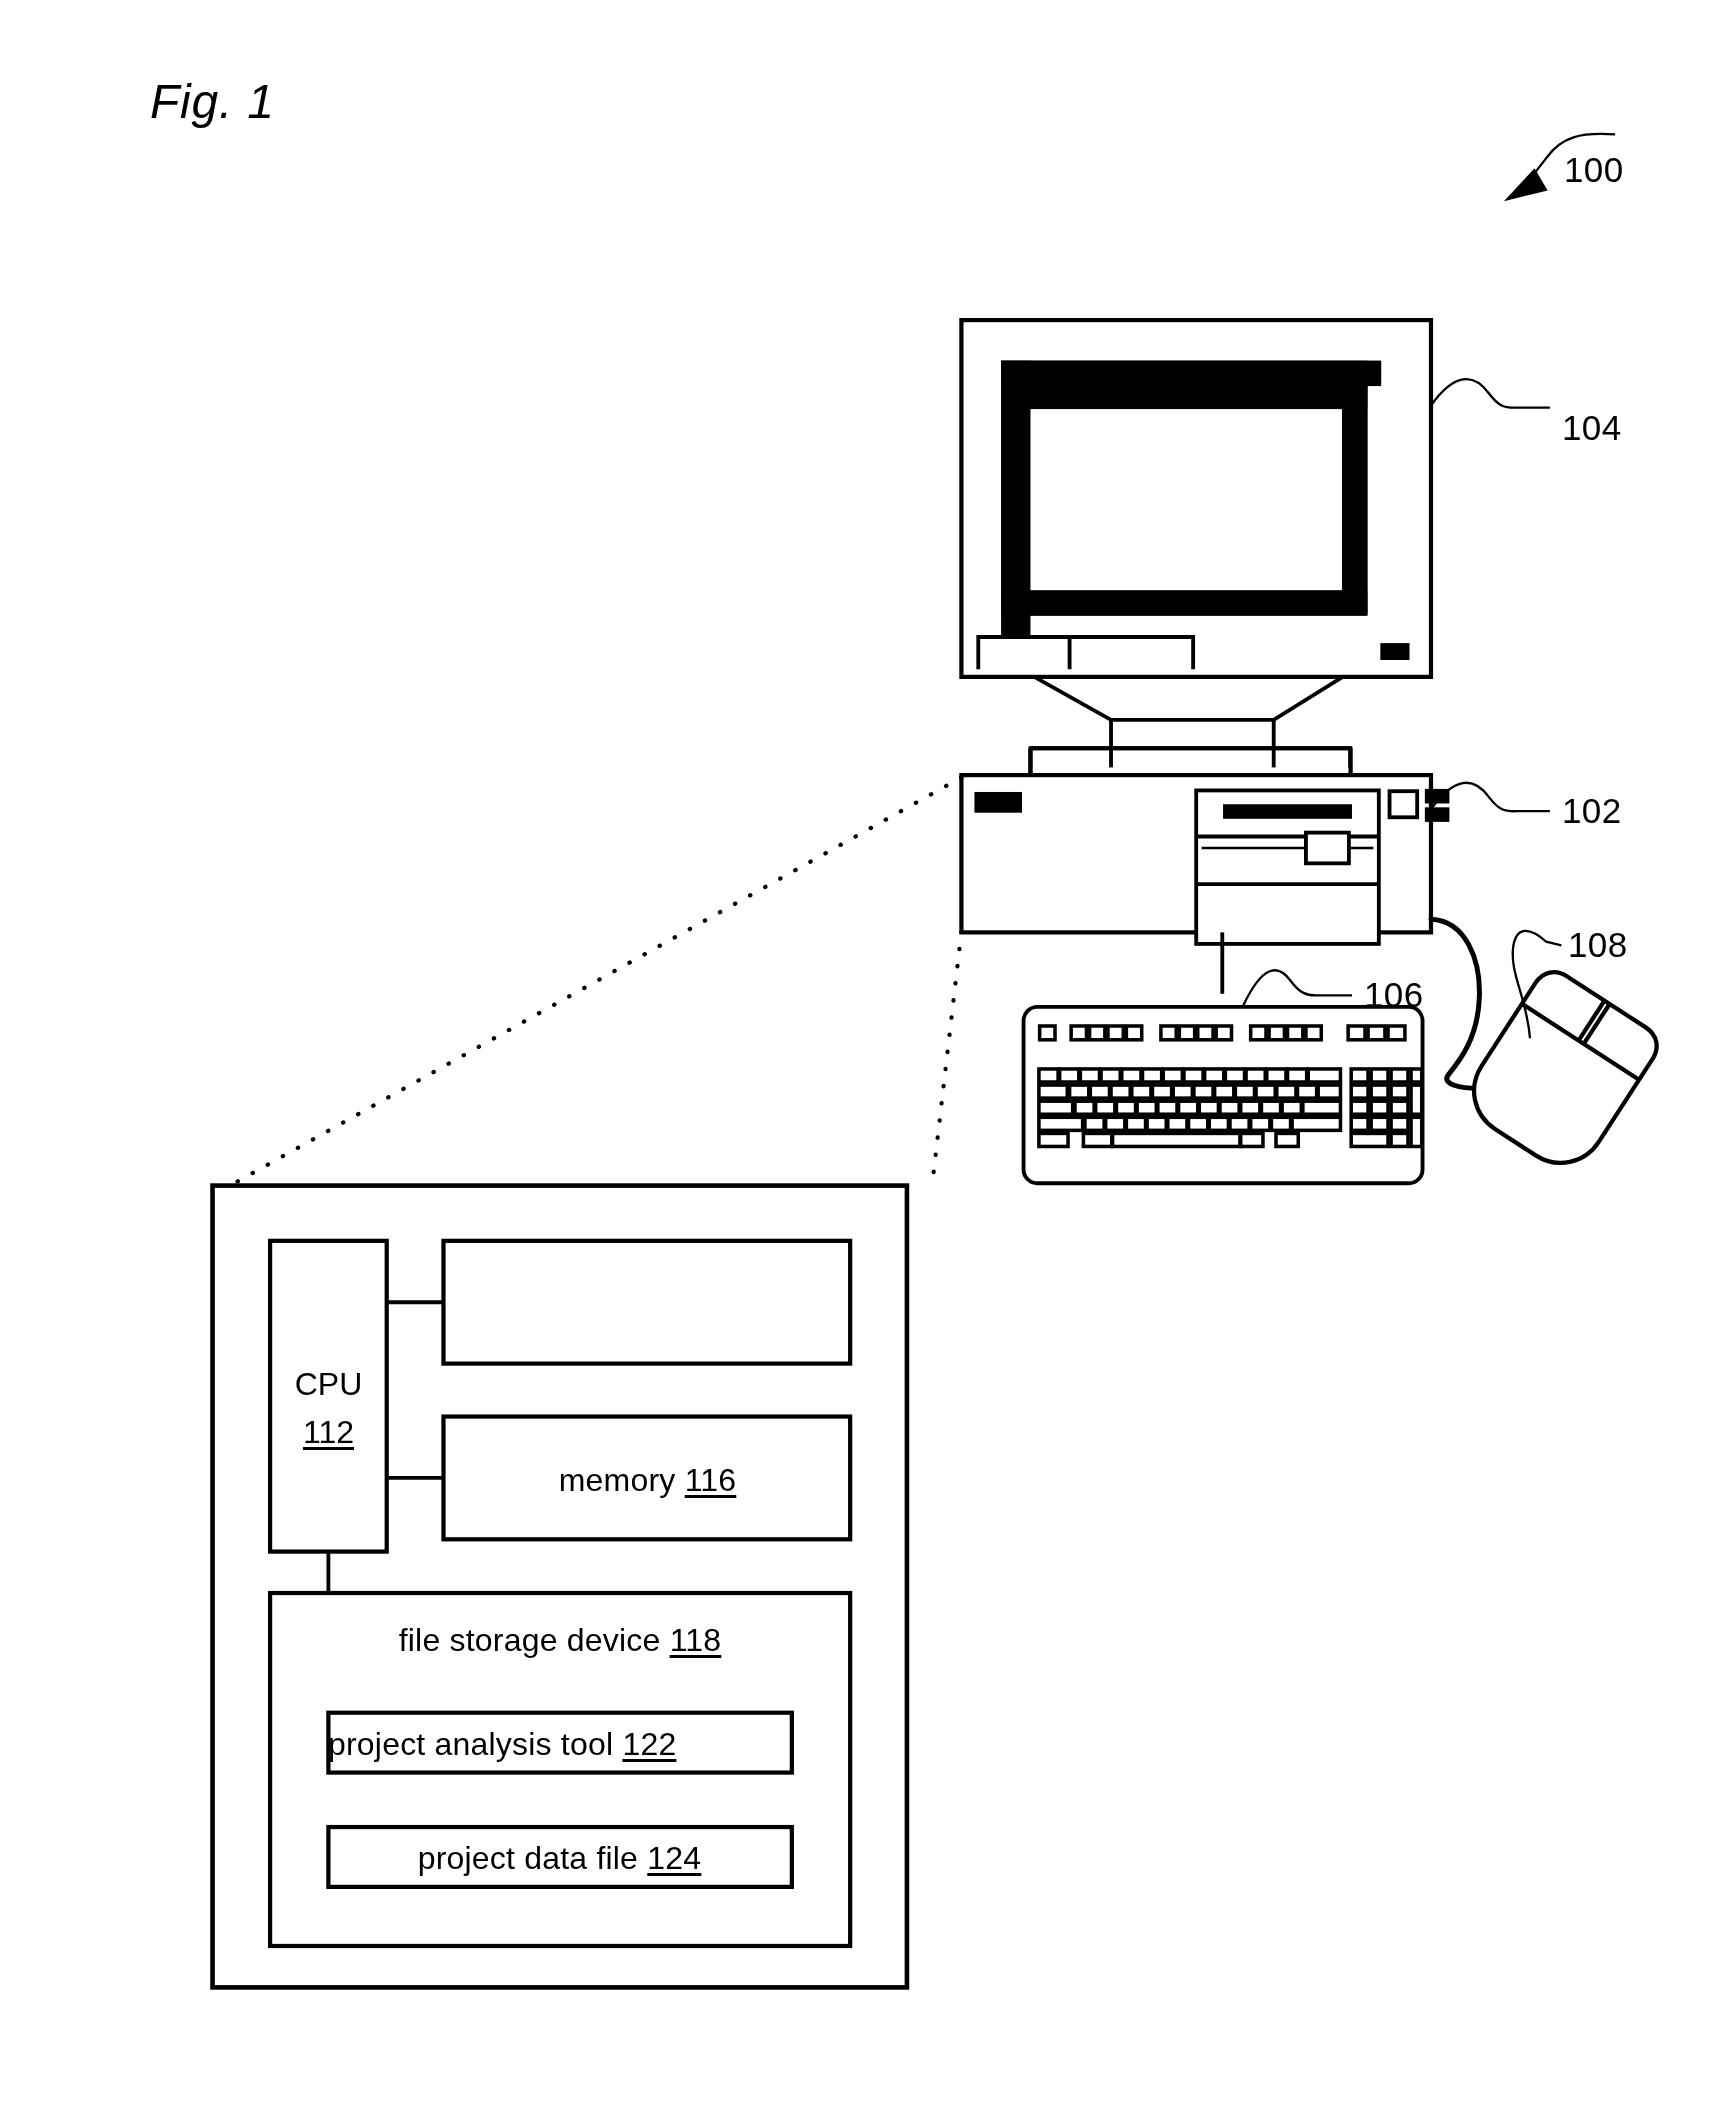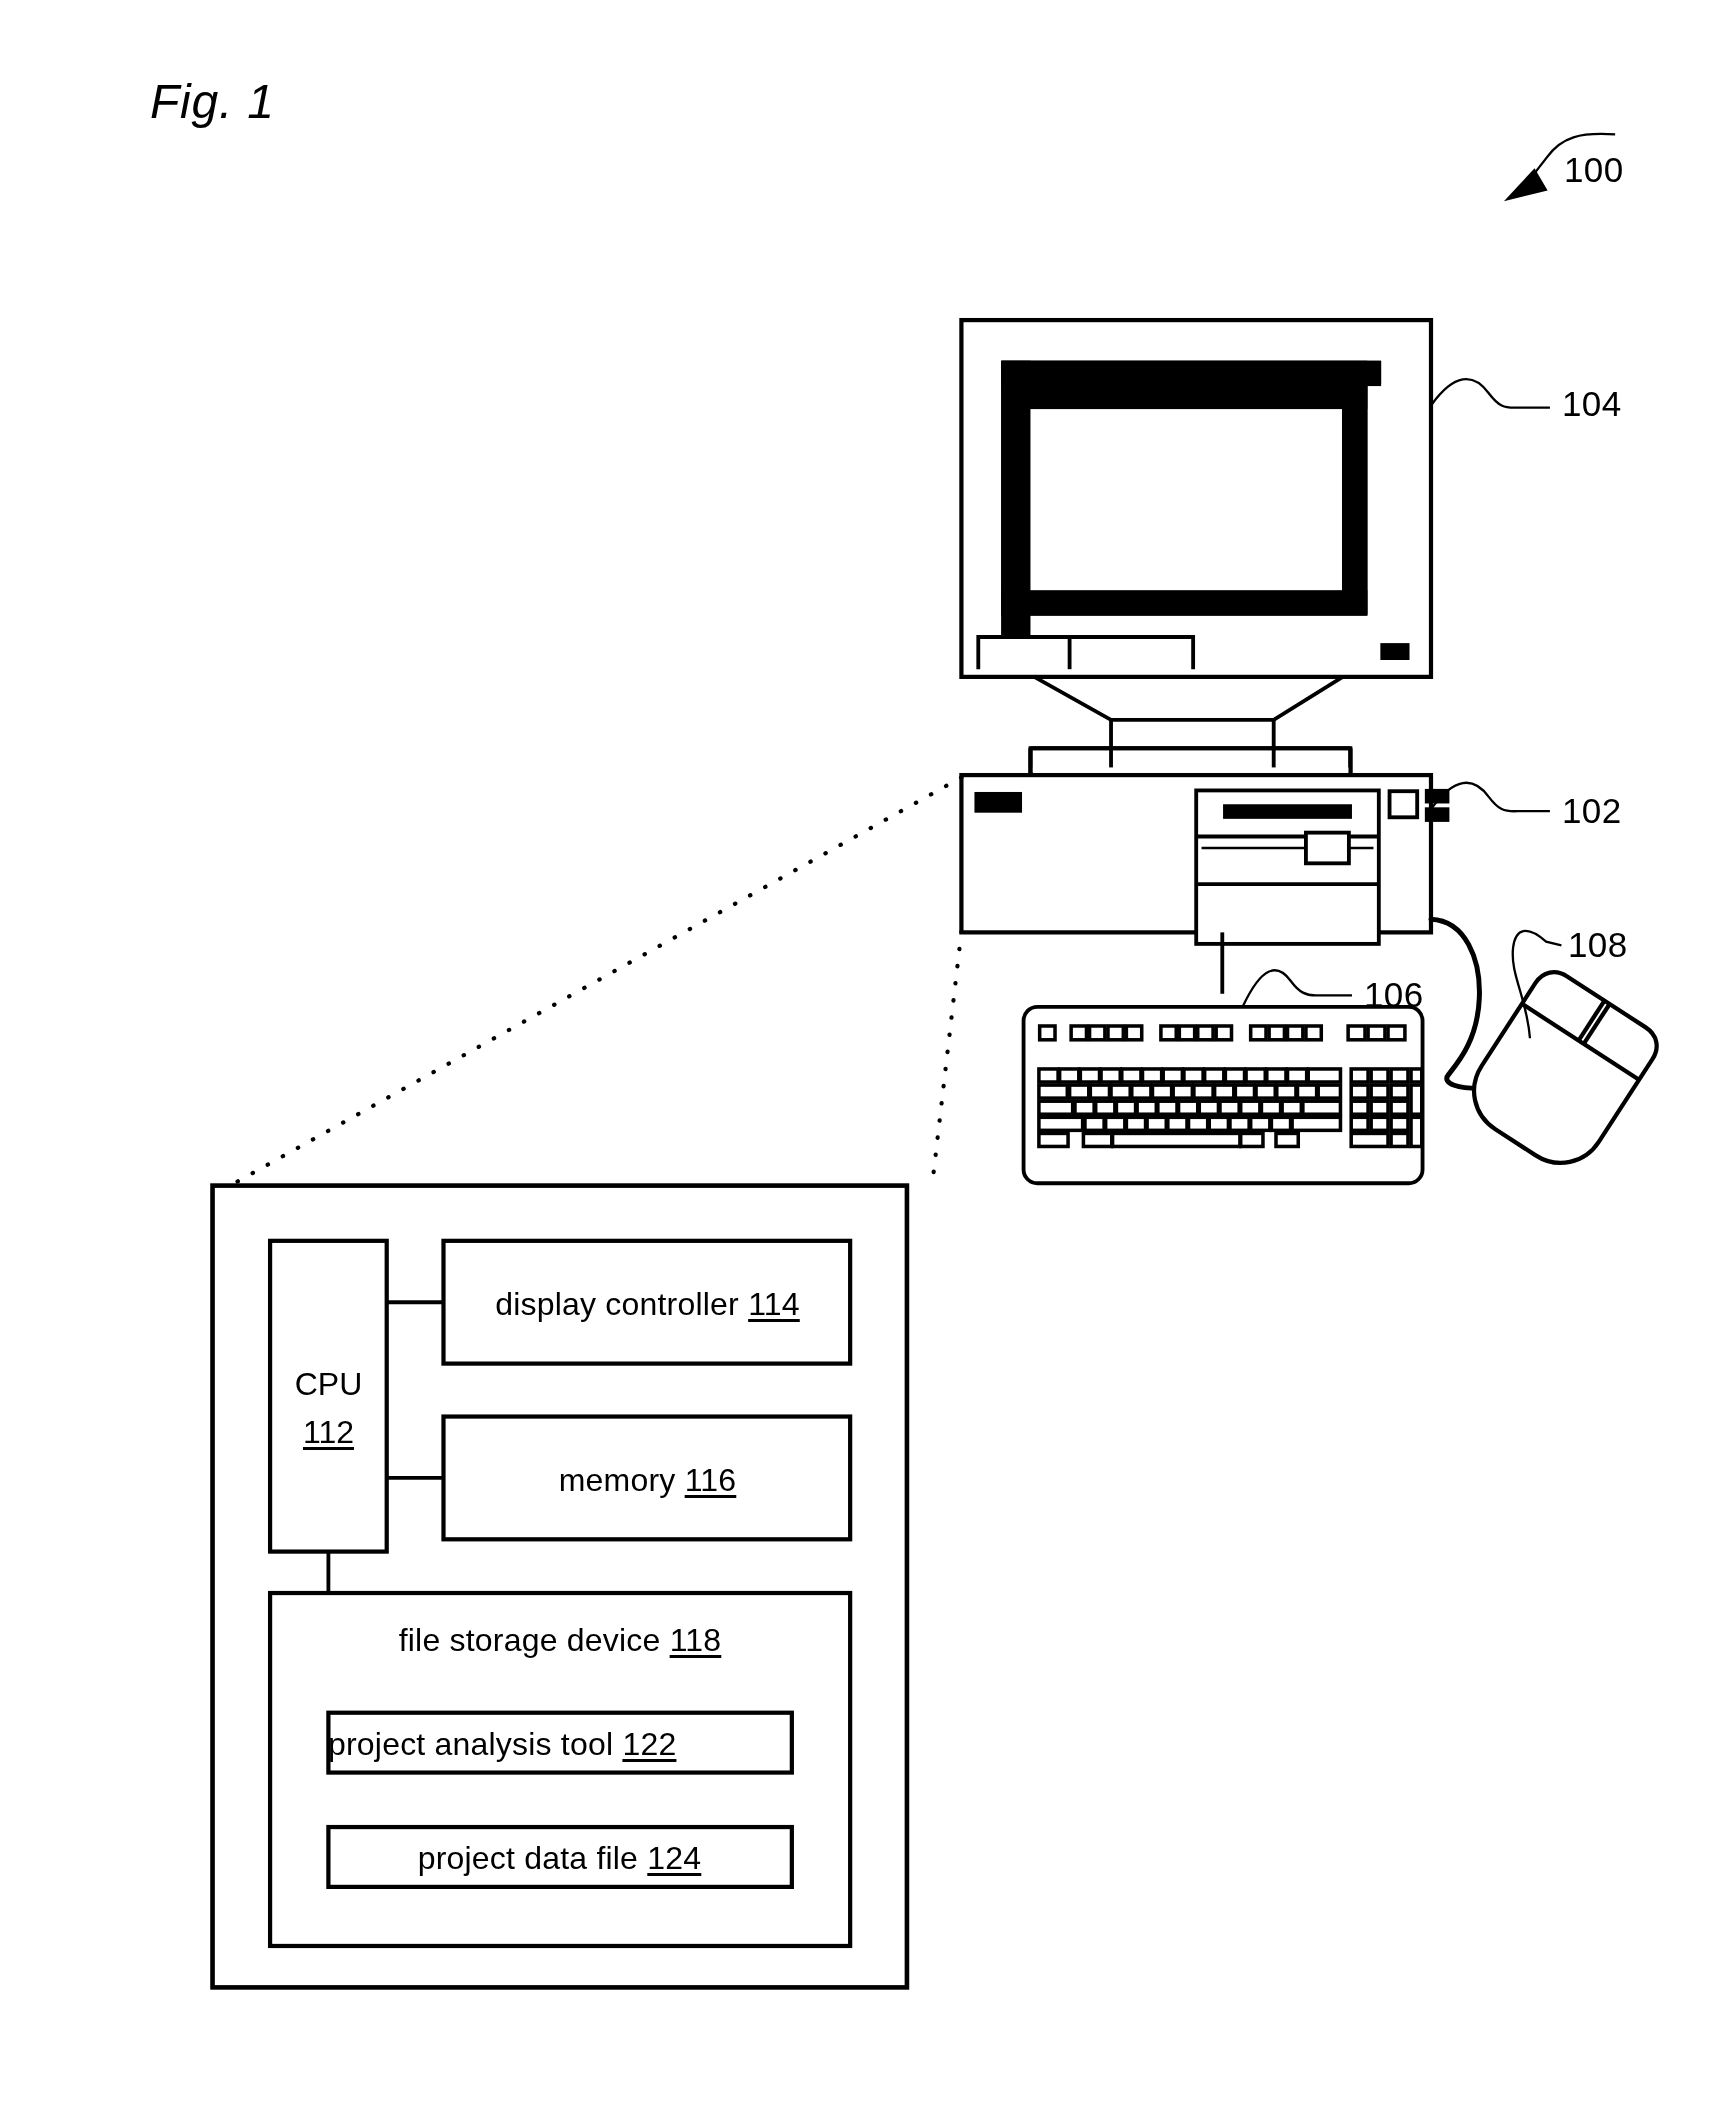--- a/index.html
+++ b/index.html
@@ -327,36 +327,33 @@
 
       <path class="leader" d="M 1620,1311 C 1645,1258 1665,1255 1682,1278 C 1693,1293 1702,1298 1718,1297 L 1762,1297"></path>
 
       <path class="leader" d="M 1994,1353 C 1990,1300 1968,1270 1972,1235 C 1975,1210 1990,1205 2015,1227 L 2035,1232"></path>
     </g>
 
   </svg>
 
   <div class="ref-label" style="left:1564px; top:107px;margin-top:43px;">100</div>
 
-  <div class="ref-label" style="left:1562px; top:384px;">104</div>
+  <div class="ref-label" style="left:1562px; top:408px;">104</div>
 
   <div class="ref-label" style="left:1562px; top:791px;">102</div>
 
   <div class="ref-label" style="left:1364px; top:975px;">106</div>
 
   <div class="ref-label" style="left:1568px; top:925px;">108</div>
 
   <div class="cpu-label" style="left:270px; top:1360px; width:117px;">
     <span>CPU</span>
     <span class="num">112</span>
   </div>
 
-  <div class="box-label" style="left:444px; top:1286px; width:407px; text-align:center;">
-    <span>display controller</span><span class="num">114</span>
-  </div>
 
   <div class="box-label" style="left:444px; top:1462px; width:407px; text-align:center;">
     <span>memory</span><span class="num">116</span>
   </div>
 
   <div class="box-label" style="left:270px; top:1622px; width:580px; text-align:center;">
     <span>file storage device</span><span class="num">118</span>
   </div>
 
   <div class="box-label" style="left:328px; top:1726px; width:463px; text-align:left;">

